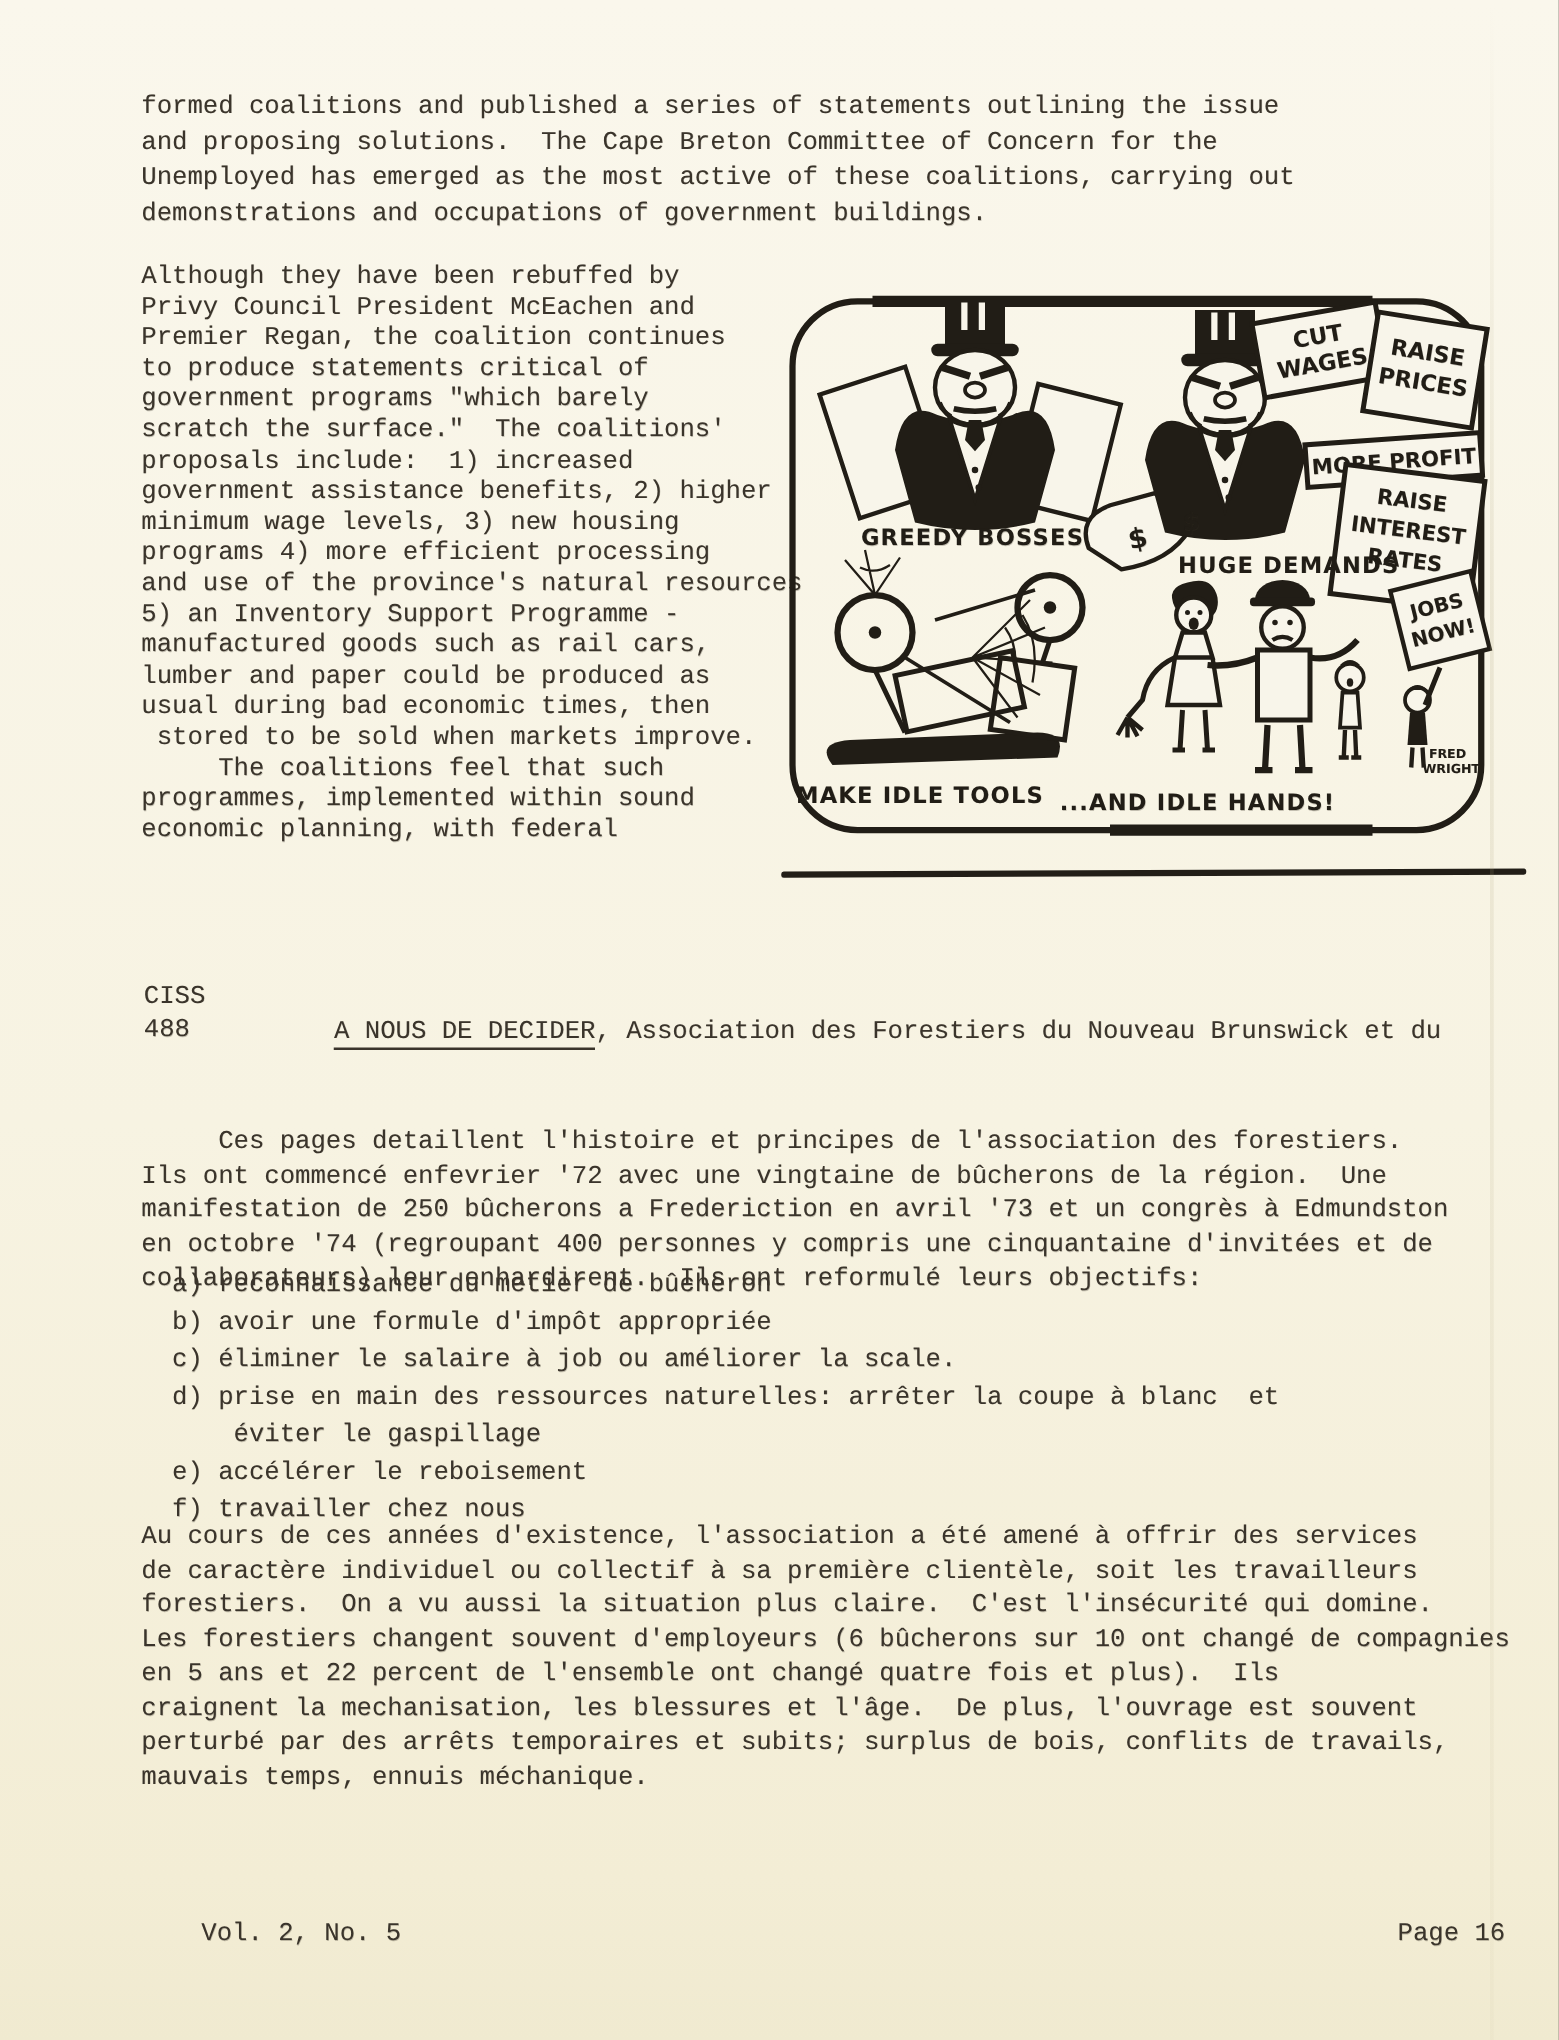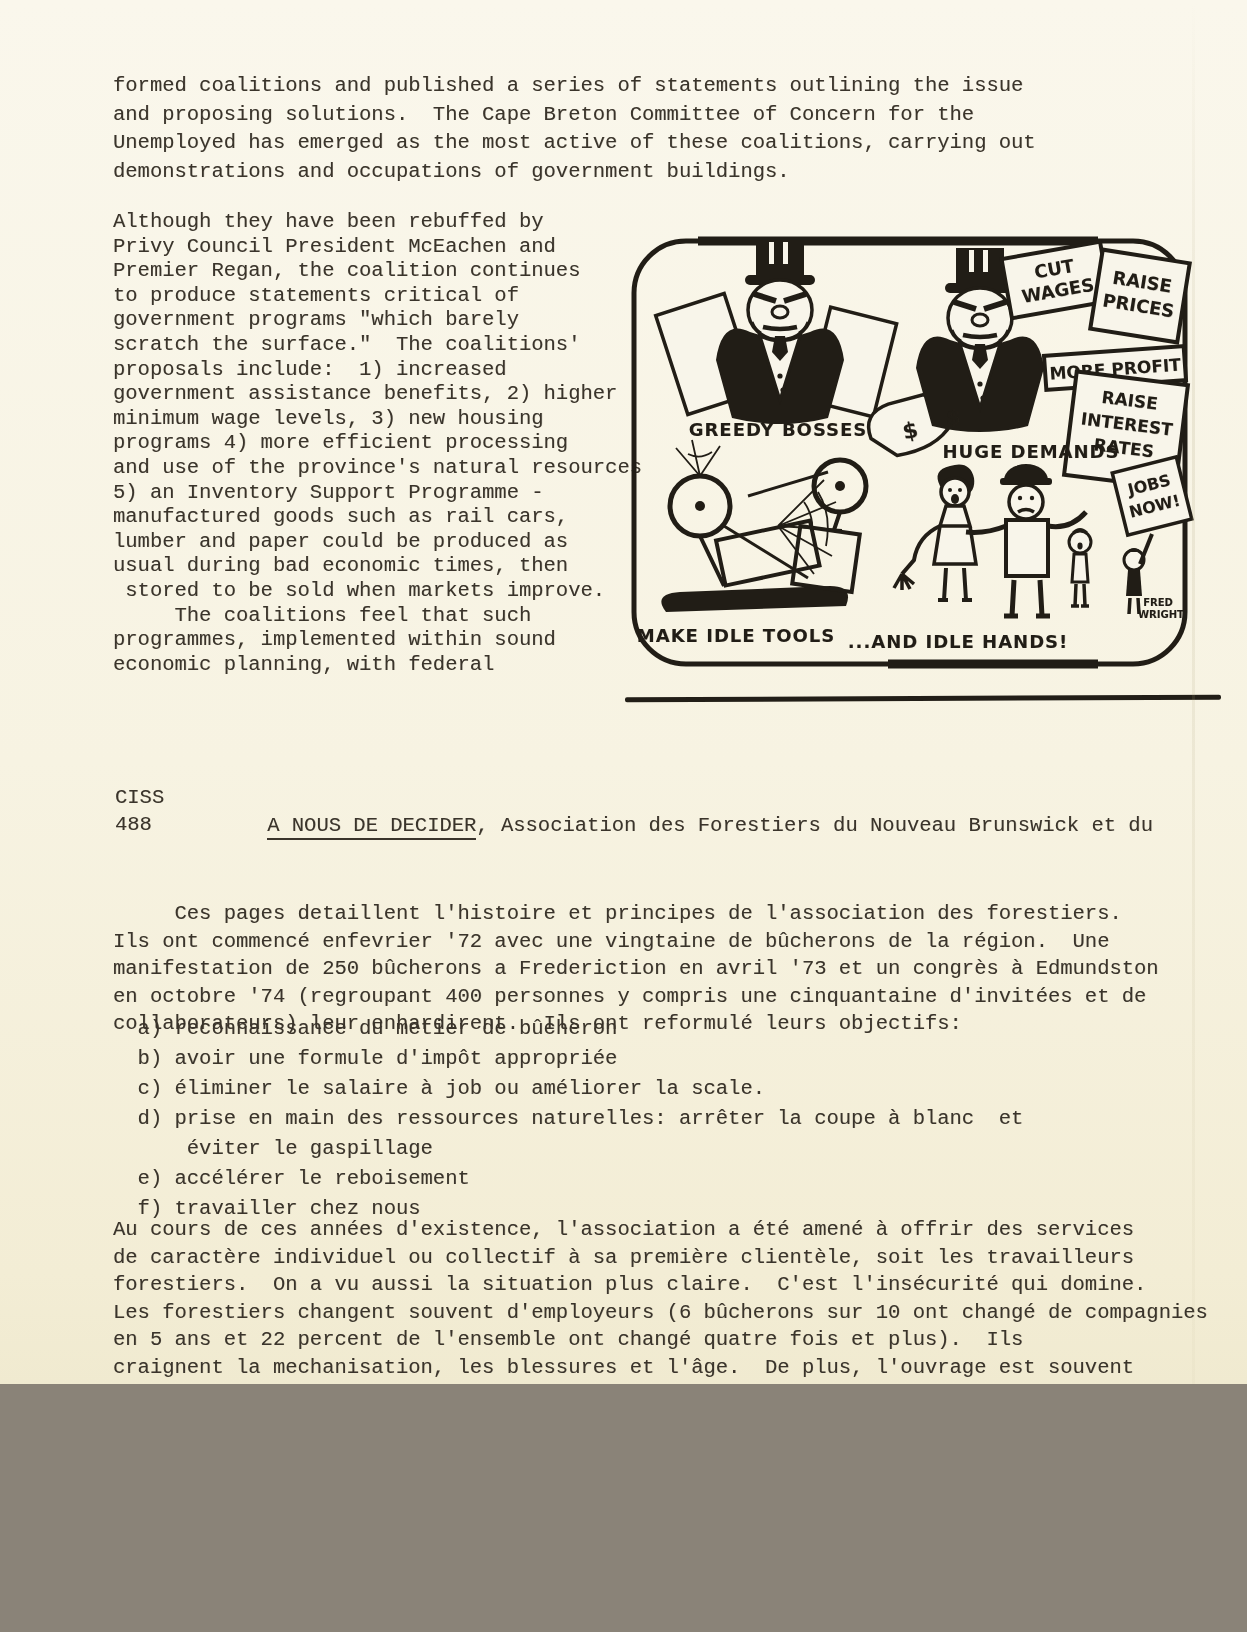--- a/index.html
+++ b/index.html
@@ -1,17 +1,17 @@
 <!DOCTYPE html>
 <html><head>
 <meta charset="utf-8">
 <style>
   html,body{margin:0;padding:0;background:#8a8378;}
   .page{
-    position:relative;width:1247px;height:1384px;margin:0 auto;overflow:hidden;
+    position:relative;width:1247px;height:1632px;margin:0 auto;overflow:hidden;
     background:linear-gradient(180deg,#faf7ec 0%,#f7f3e2 55%,#f3edd5 92%,#f0ead0 100%);
     font-family:"Liberation Mono",monospace;
     color:#3a342b;
     font-size:20.5px;
     text-shadow:0.4px 0.4px 0 rgba(56,49,38,.28);
   }
   .page::after{ 
     content:"";position:absolute;top:0;right:52px;width:3px;height:100%;
     background:linear-gradient(180deg,rgba(170,160,120,.0),rgba(170,160,120,.18) 30%,rgba(170,160,120,.05));
     pointer-events:none;

